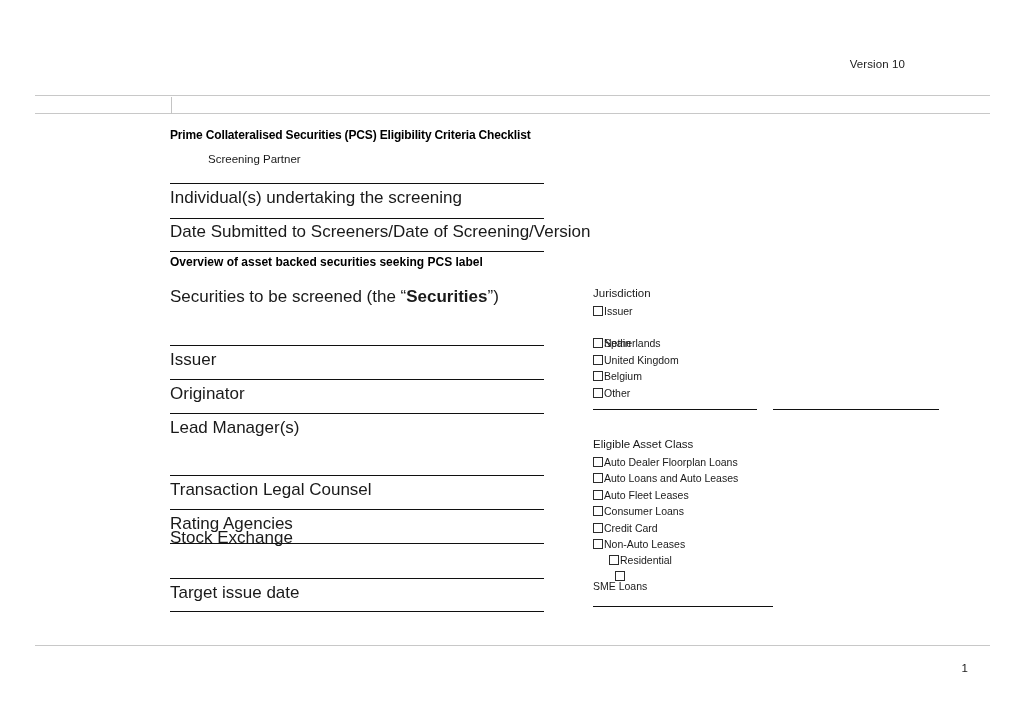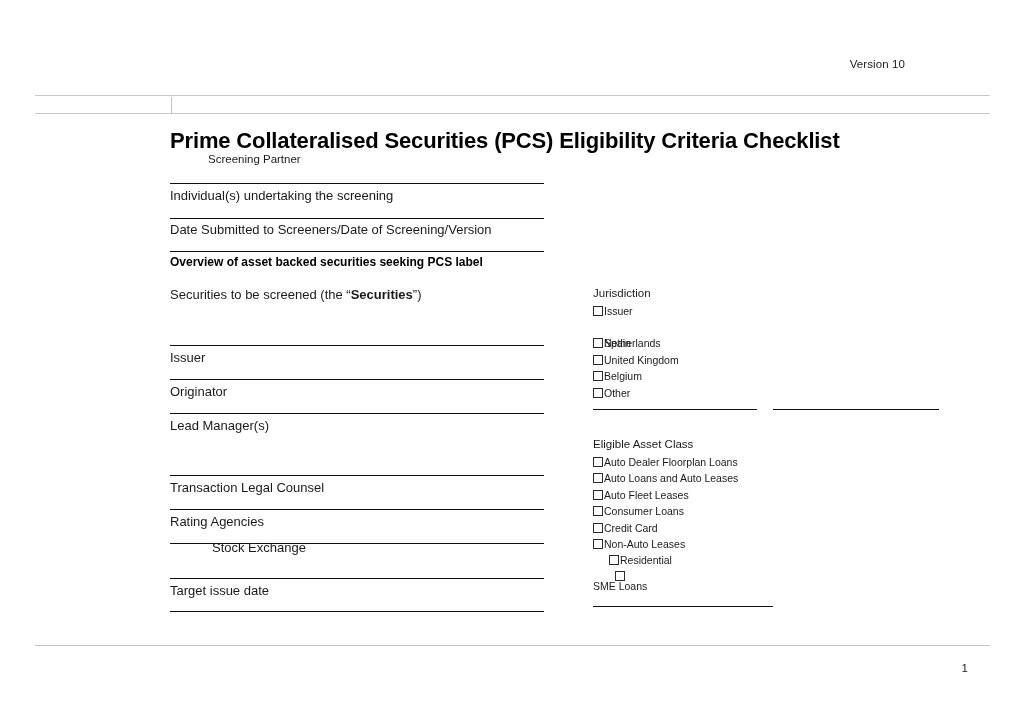--- a/index.html
+++ b/index.html
@@ -61,21 +61,21 @@
     white-space: nowrap;
   }
   .header-cell-left { left: 4px; }
   .header-cell-right { left: 144px; }
 
   
   .doc-title {
     position: absolute;
     left: 170px;
     top: 128px;
-    font-size: 22px;
+    font-size: 12px;
     font-weight: bold;
     color: #000;
     letter-spacing: -0.15px;
     white-space: nowrap;
   }
   .doc-subtitle {
     position: absolute;
     left: 170px;
     top: 153px;
     font-size: 11.5px;
@@ -86,21 +86,21 @@
   .rule {
     position: absolute;
     left: 170px;
     width: 374px;
     height: 0;
     border-top: 1.6px solid #101010;
   }
   .field-label {
     position: absolute;
     left: 170px;
-    font-size: 13px;
+    font-size: 17px;
     color: #1a1a1a;
     white-space: nowrap;
   }
   .field-label.bold {
     font-weight: bold;
     font-size: 12px;
     color: #000;
   }
 
   
@@ -200,21 +200,21 @@
   <div class="field-label" style="top:350px;">Issuer</div>
 
   <div class="field-label" style="top:384px;">Originator</div>
 
   <div class="field-label" style="top:418px;">Lead Manager(s)</div>
 
   <div class="field-label" style="top:480px;">Transaction Legal Counsel</div>
 
   <div class="field-label" style="top:514px;">Rating Agencies</div>
 
-  <div class="field-label" style="top:540px;margin-left:42px;">Stock Exchange</div>
+  <div class="field-label" style="top:528px;">Stock Exchange</div>
 
   <div class="field-label" style="top:583px;">Target issue date</div>
 
   <div class="group-title" style="top:287px;">Jurisdiction</div>
 
   <div class="cb-row" style="top:306px;">
     <span class="cb-box"></span>
     <span class="cb-label">Issuer</span>
   </div>
   <div class="cb-row" style="top:338px;">

